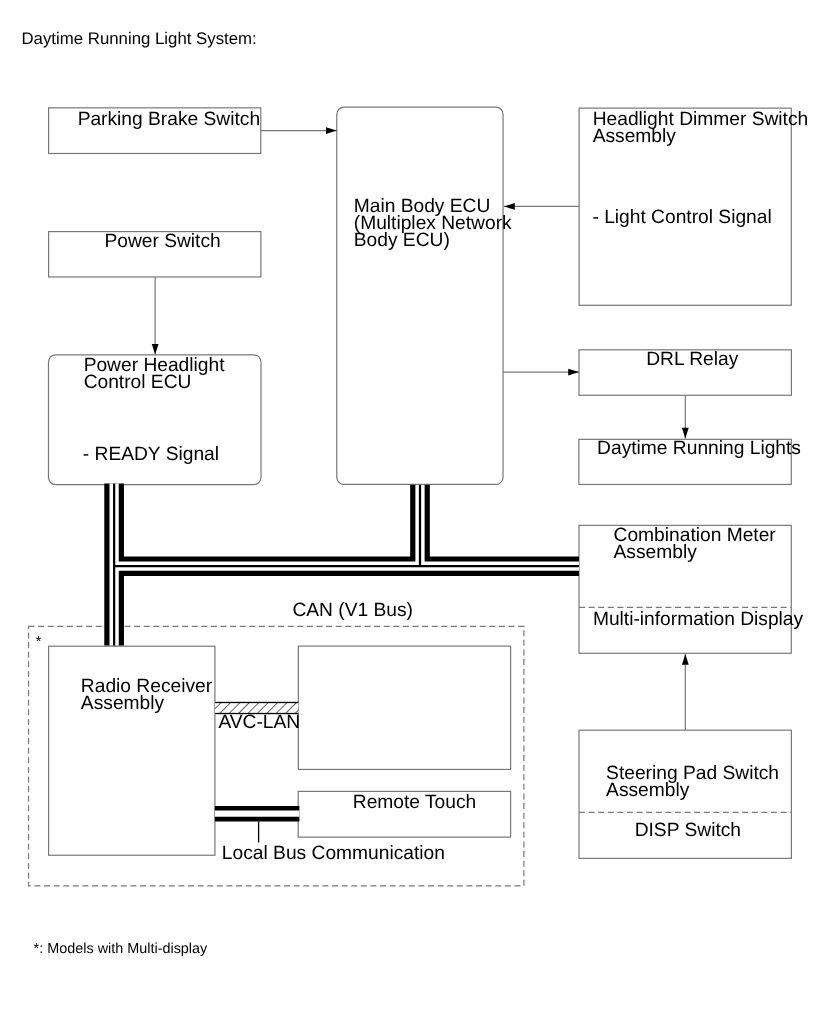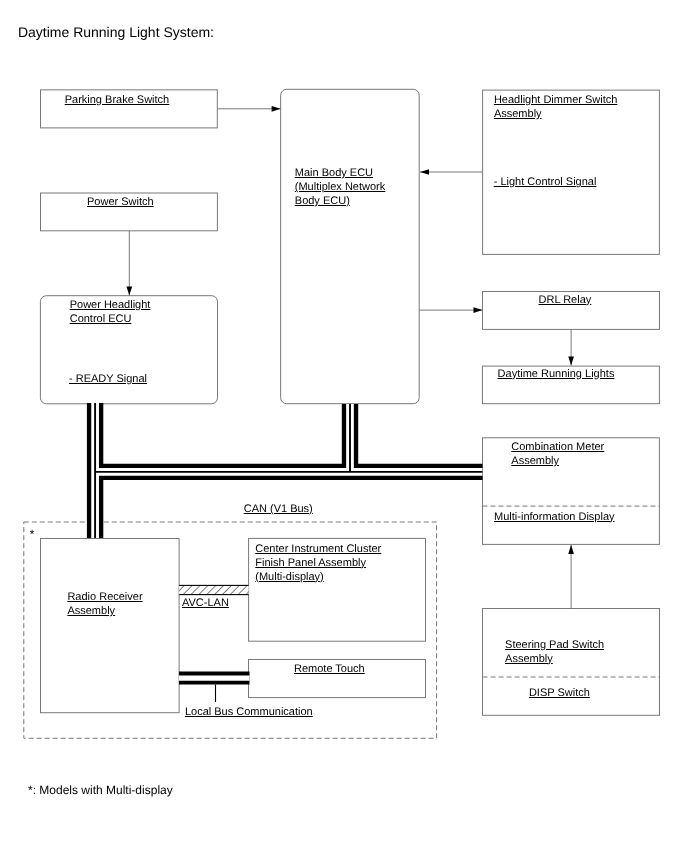--- a/index.html
+++ b/index.html
@@ -2,21 +2,21 @@
 <html><head>
 <meta charset="utf-8">
 <style>
   html,body{margin:0;padding:0;background:#ffffff;}
   body{width:688px;height:852px;position:relative;overflow:hidden;
        font-family:"Liberation Sans",sans-serif;color:#000;
        -webkit-font-smoothing:antialiased;text-rendering:geometricPrecision;}
   .stage{position:absolute;left:0;top:0;width:688px;height:852px;}
   .title{position:absolute;left:17.9px;top:25.4px;font-size:14px;line-height:14px;white-space:pre;}
   .foot{position:absolute;left:28px;top:783px;font-size:12px;line-height:14px;white-space:pre;}
-  .lbl{position:absolute;font-size:11px;line-height:14px;white-space:pre;text-decoration:underline;}
+  .lbl{position:absolute;font-size:16px;line-height:14px;white-space:pre;}
   .star{position:absolute;font-size:12px;line-height:12px;}
   svg.wires{position:absolute;left:0;top:0;width:688px;height:852px;overflow:visible;}
 </style>
 </head>
 <body>
 
 <div class="stage">
 
   <div class="title">Daytime Running Light System:</div>
 
@@ -49,25 +49,22 @@
   <div class="lbl" style="left:493.7px;top:175.2px;">- Light Control Signal</div>
   <div class="lbl" style="left:538.5px;top:292.8px;">DRL Relay</div>
   <div class="lbl" style="left:497.6px;top:366.5px;">Daytime Running Lights</div>
   <div class="lbl" style="left:511.3px;top:440.4px;">Combination Meter
 Assembly</div>
   <div class="lbl" style="left:494.1px;top:509.6px;">Multi-information Display</div>
   <div class="lbl" style="left:505.1px;top:610.8px;margin-top:27px;">Steering Pad Switch
 Assembly</div>
   <div class="lbl" style="left:528.9px;top:686px;">DISP Switch</div>
   <div class="star" style="left:29.8px;top:528.4px;">*</div>
-  <div class="lbl" style="left:67.4px;top:566.2px;margin-top:24px;">Radio Receiver
+  <div class="lbl" style="left:67.4px;top:566.2px;">Radio Receiver
 Assembly</div>
-  <div class="lbl" style="left:255.3px;top:541.8px;">Center Instrument Cluster
-Finish Panel Assembly
-(Multi-display)</div>
   <div class="lbl" style="left:294px;top:662.4px;">Remote Touch</div>
 
   <svg class="wires" viewBox="0 0 688 852">
     <defs>
       <marker id="ah" markerWidth="10" markerHeight="7" refX="9.2" refY="3.5" orient="auto" markerUnits="userSpaceOnUse">
         <path d="M0.2,0.65 L9.2,3.5 L0.2,6.35 z" fill="#000"></path>
       </marker>
       <pattern id="hatch" width="5.55" height="5.55" patternTransform="rotate(45)" patternUnits="userSpaceOnUse">
         <rect width="5.55" height="5.55" fill="#fff"></rect>
         <line x1="0" y1="0" x2="0" y2="5.55" stroke="#000" stroke-width="1"></line>

